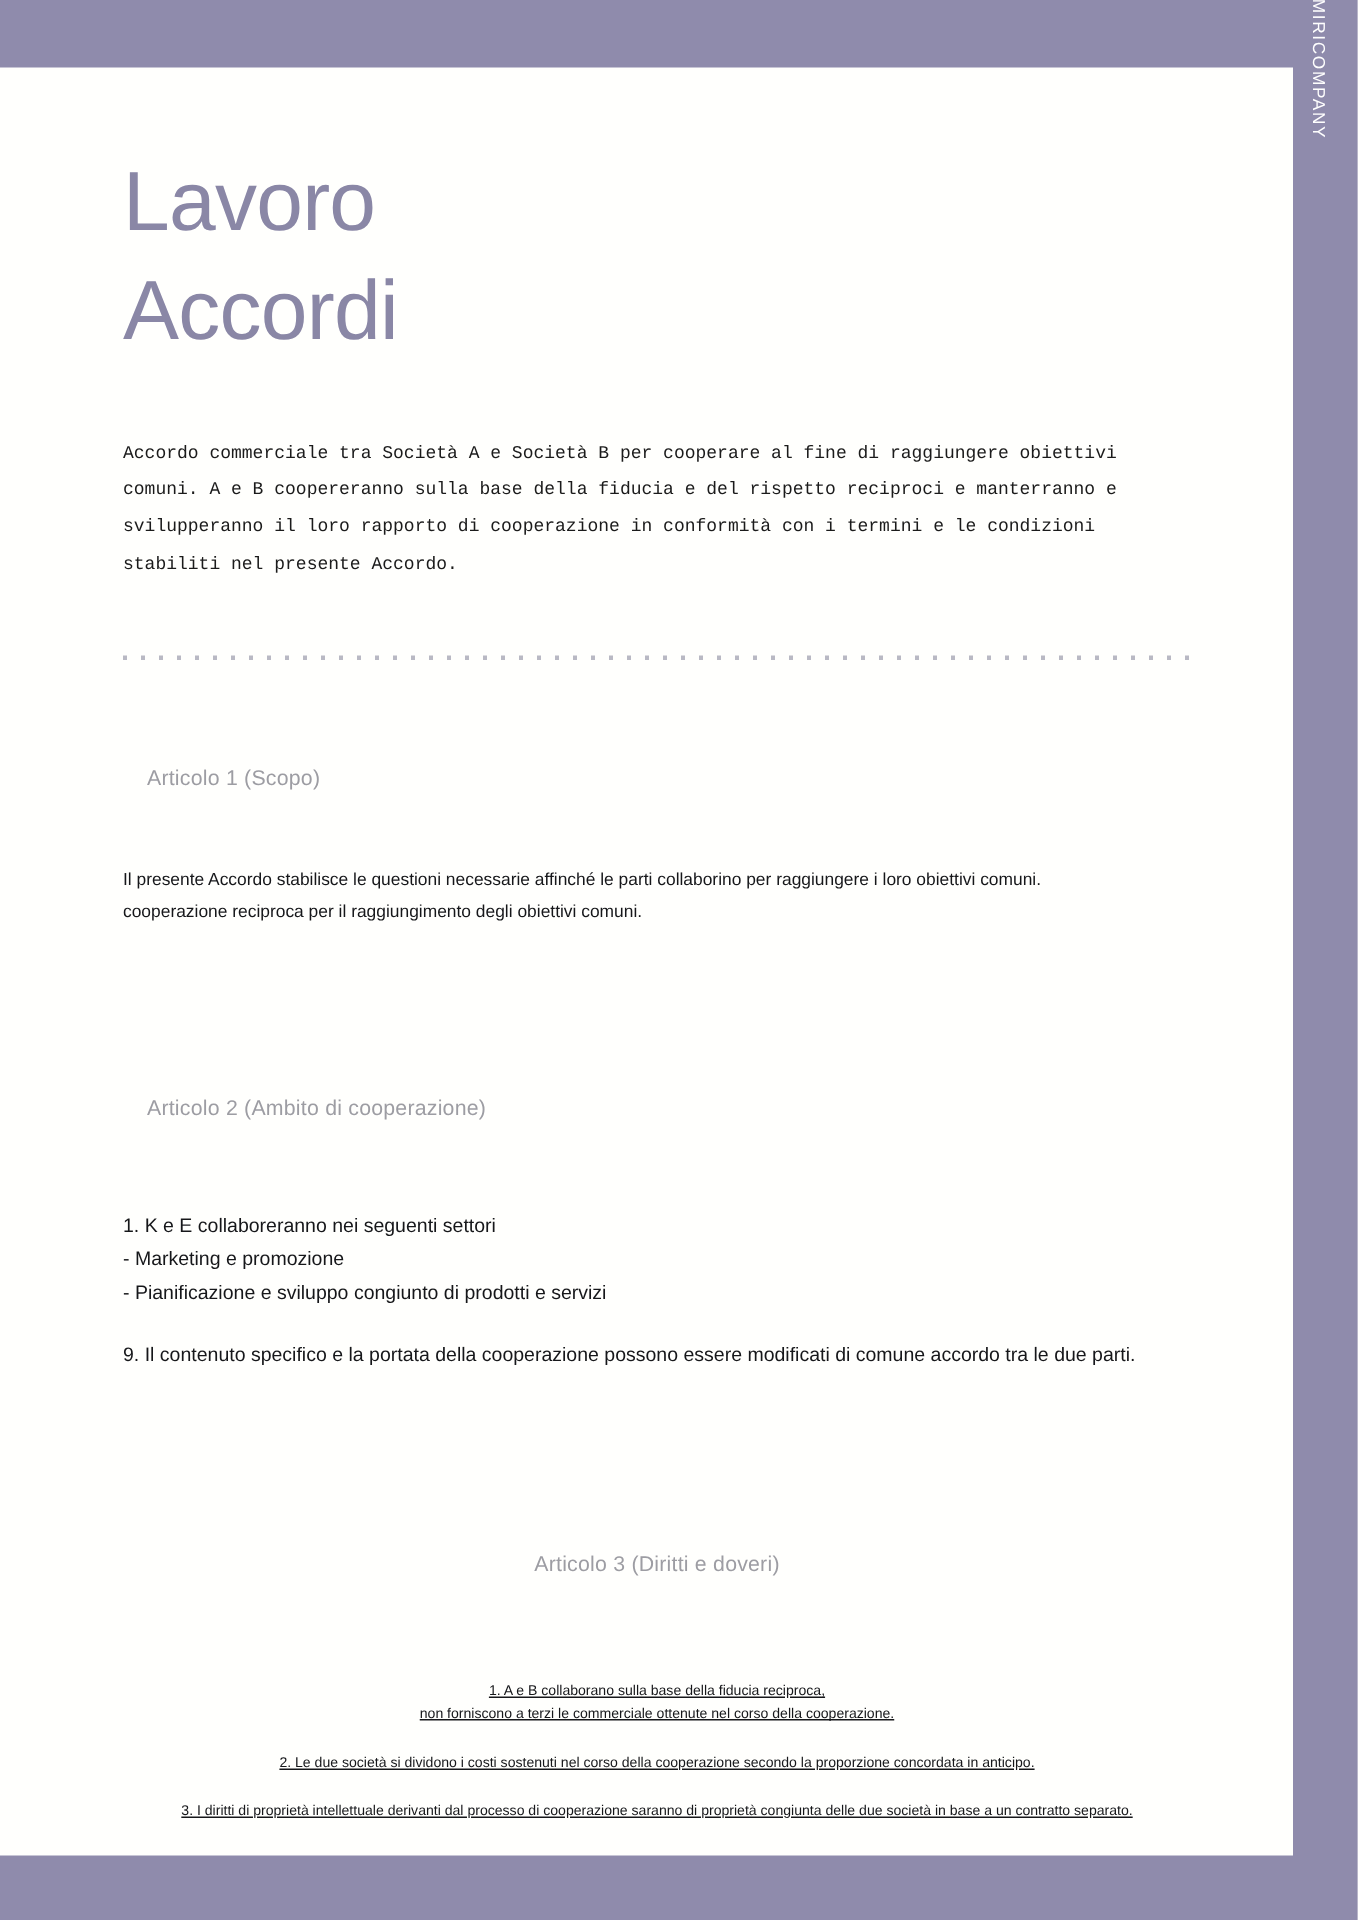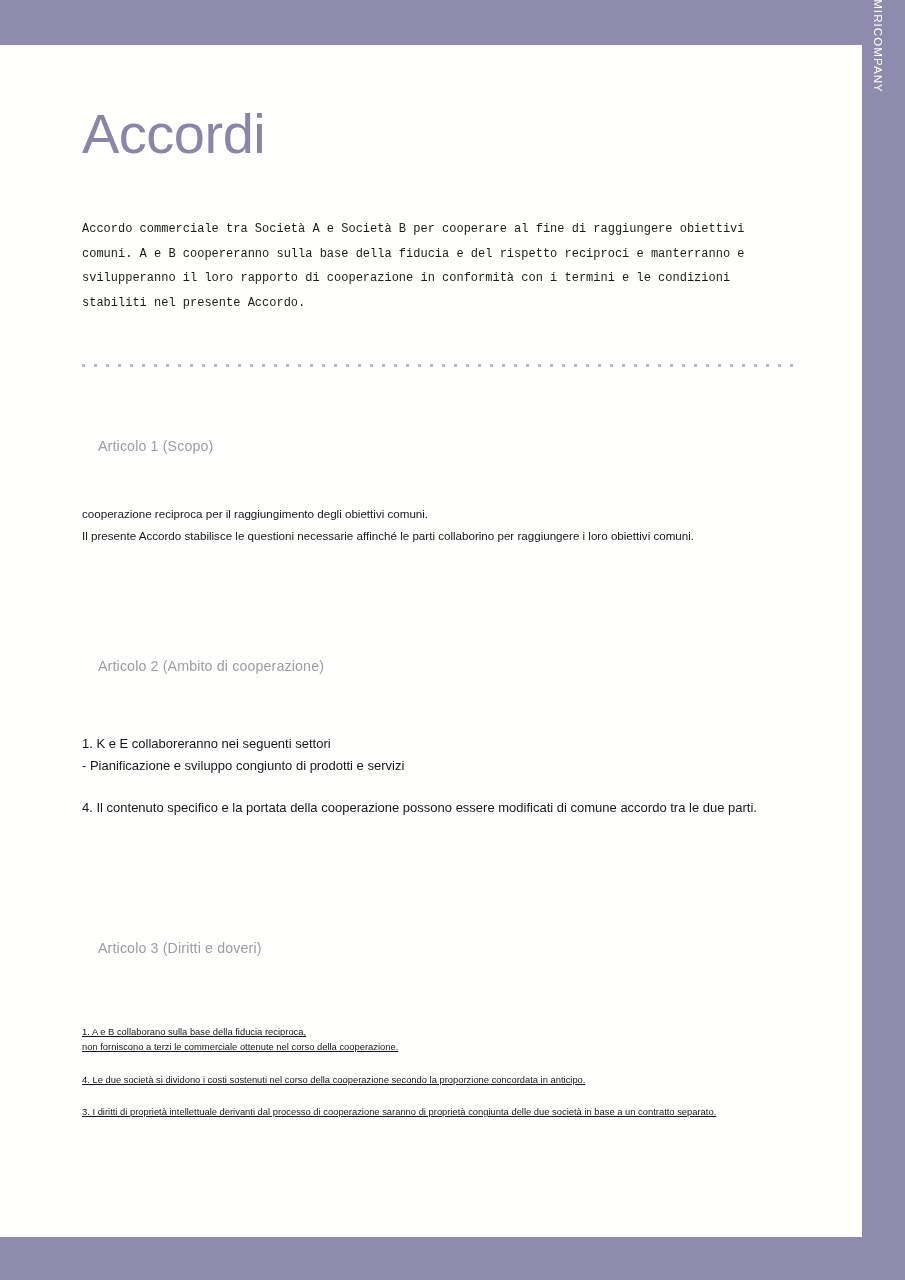--- a/index.html
+++ b/index.html
@@ -128,21 +128,21 @@
   
   .a2 { padding-top: 96px; }
   .a2 .article-body {
     padding-top: 43px;
     font-size: 13px;
     line-height: 1.72;
   }
   .a2 .para-gap { display: block; height: 19px; }
 
   
-  .a3 { padding-top: 105px; }
+  .a3 { padding-top: 105px; text-align: center; }
   .a3 .article-body {
     padding-top: 52px;
     font-size: 9.4px;
     line-height: 1.62;
   }
   .a3 .blk { display: block; text-decoration: underline; }
   .a3 .blk + .blk { margin-top: 17px; }
 </style>
 </head>
 <body>
@@ -151,54 +151,56 @@
 
   <div class="sheet"></div>
 
   <div class="brand-rail">
     <span class="brand-rail-text">MIRICOMPANY</span>
   </div>
 
   <div class="content">
 
     <h1 class="doc-title">
+      <span class="line">Lavoro</span>
       <span class="line">Accordi</span>
     </h1>
 
     <p class="intro">Accordo commerciale tra Società A e Società B per cooperare al fine di raggiungere obiettivi comuni. A e B coopereranno sulla base della fiducia e del rispetto reciproci e manterranno e svilupperanno il loro rapporto di cooperazione in conformità con i termini e le condizioni stabiliti nel presente Accordo.</p>
 
     <div class="divider"></div>
 
     <section class="article a1">
       <h2 class="article-heading">Articolo 1 (Scopo)</h2>
       <p class="article-body">
+        <span class="ln">Il presente Accordo stabilisce le questioni necessarie affinché le parti collaborino per raggiungere i loro obiettivi comuni.</span>
         <span class="ln">cooperazione reciproca per il raggiungimento degli obiettivi comuni.</span>
-        <span class="ln">Il presente Accordo stabilisce le questioni necessarie affinché le parti collaborino per raggiungere i loro obiettivi comuni.</span>
       </p>
     </section>
 
     <section class="article a2">
       <h2 class="article-heading">Articolo 2 (Ambito di cooperazione)</h2>
       <p class="article-body">
         <span class="ln">1. K e E collaboreranno nei seguenti settori</span>
+        <span class="ln">- Marketing e promozione</span>
         <span class="ln">- Pianificazione e sviluppo congiunto di prodotti e servizi</span>
         <span class="para-gap"></span>
-        <span class="ln">4. Il contenuto specifico e la portata della cooperazione possono essere modificati di comune accordo tra le due parti.</span>
+        <span class="ln">9. Il contenuto specifico e la portata della cooperazione possono essere modificati di comune accordo tra le due parti.</span>
       </p>
     </section>
 
     <section class="article a3">
       <h2 class="article-heading">Articolo 3 (Diritti e doveri)</h2>
       <div class="article-body">
         <span class="blk">
           <span class="ln">1. A e B collaborano sulla base della fiducia reciproca,</span>
           <span class="ln"> non forniscono a terzi le commerciale ottenute nel corso della cooperazione.</span>
         </span>
         <span class="blk">
-          <span class="ln">4. Le due società si dividono i costi sostenuti nel corso della cooperazione secondo la proporzione concordata in anticipo.</span>
+          <span class="ln">2. Le due società si dividono i costi sostenuti nel corso della cooperazione secondo la proporzione concordata in anticipo.</span>
         </span>
         <span class="blk">
           <span class="ln">3. I diritti di proprietà intellettuale derivanti dal processo di cooperazione saranno di proprietà congiunta delle due società in base a un contratto separato.</span>
         </span>
       </div>
     </section>
 
   </div>
 </div>
 

